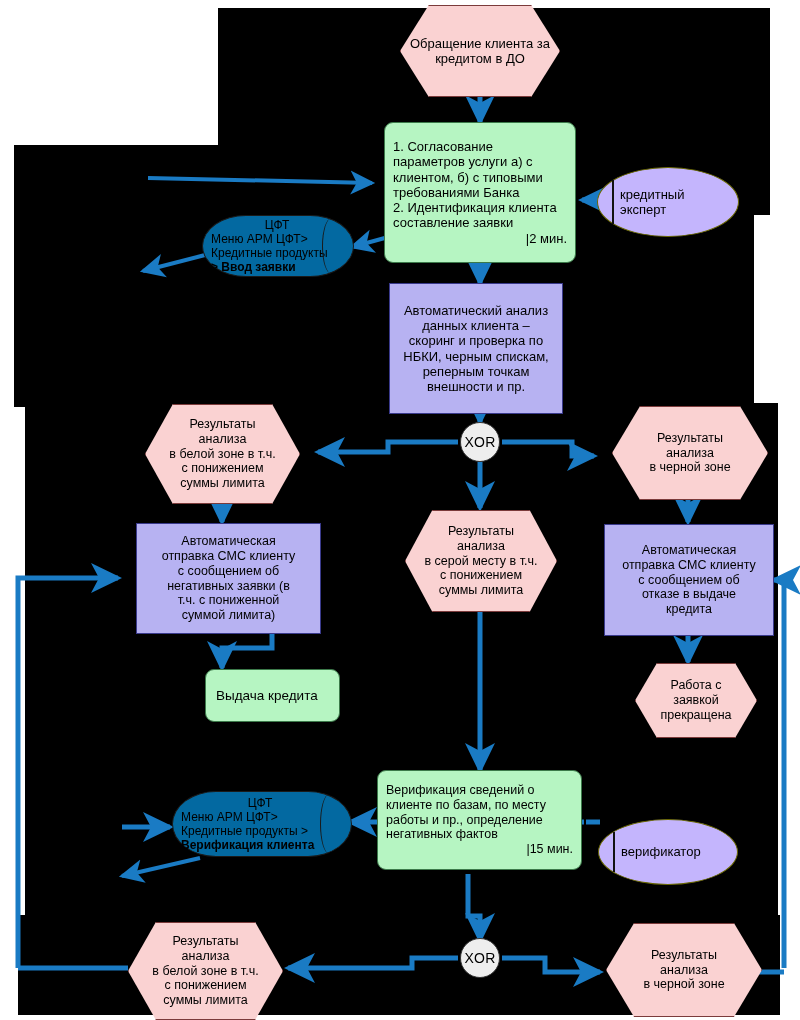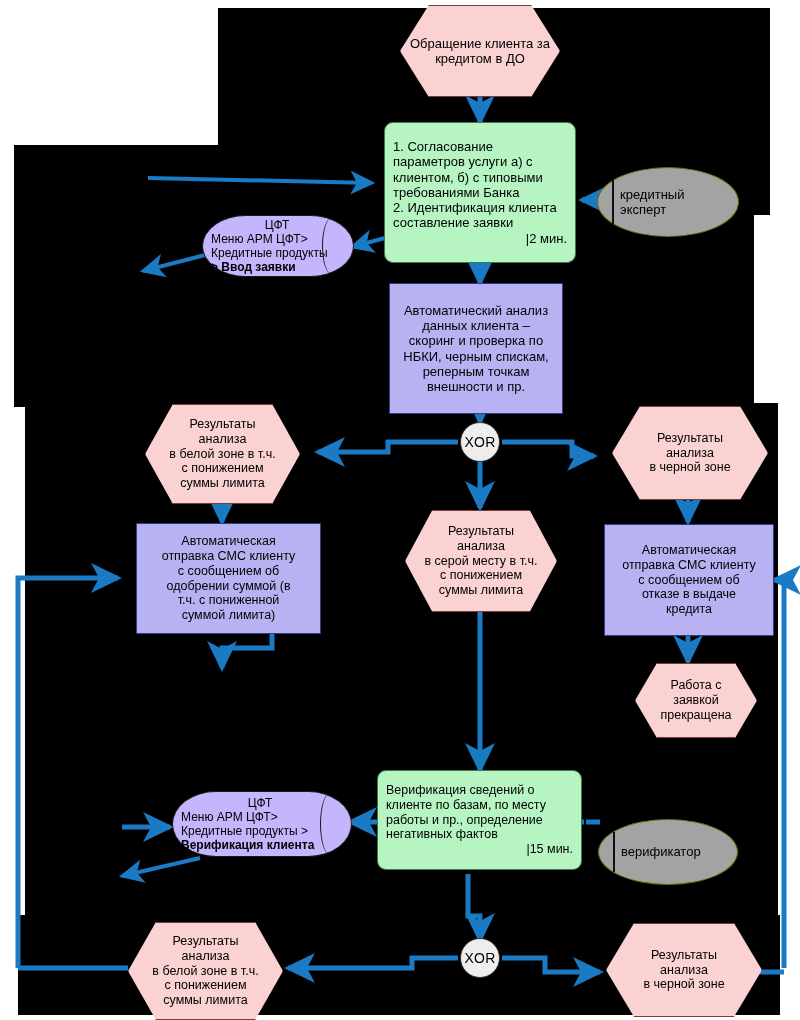--- a/index.html
+++ b/index.html
@@ -5,24 +5,24 @@
   html,body{margin:0;padding:0;background:#ffffff;}
   body{font-family:"Liberation Sans",sans-serif;}
   #canvas{position:relative;width:800px;height:1020px;background:#ffffff;overflow:hidden;}
   .blackbg{position:absolute;background:#000000;}
   .node{position:absolute;box-sizing:border-box;display:flex;align-items:center;justify-content:center;text-align:center;color:#000;}
   .node .txt{width:100%;padding:0 6px;line-height:1.18;}
   .hex{background:#fad2d2;border:1px solid #7b3b3b;
        clip-path:polygon(18% 0,82% 0,100% 50%,82% 100%,18% 100%,0 50%);justify-content:center;}
   .task-green{background:#b6f5c2;border:1px solid #3c7a4a;border-radius:9px;}
   .task-purple{background:#b7b2f2;border:1px solid #3a3a8c;}
-  .store{background:#c4b5fd;border:1px solid #1a1a1a;border-radius:44px/50%;}
+  .store{background:#0369a1;border:1px solid #1a1a1a;border-radius:44px/50%;}
   .store .capline{position:absolute;right:12px;top:2px;bottom:2px;width:18px;
        border-left:1px solid #1a1a1a;border-radius:50%/50%;pointer-events:none;}
-  .role{background:#a3a3a3;border:1px solid #6a6800;border-radius:50%;}
+  .role{background:#c4b5fd;border:1px solid #6a6800;border-radius:50%;}
   .role .bar{position:absolute;left:14px;top:18%;bottom:18%;width:2px;background:#111;}
   .gate{background:#eeeeee;border:1px solid #333;border-radius:50%;
         font-size:14px;letter-spacing:.3px;}
   .lbl-left{text-align:left;}
   .lbl-right{text-align:right;}
   .bold{font-weight:bold;}
   svg.wires{position:absolute;left:0;top:0;width:800px;height:1020px;pointer-events:none;}
   .w{stroke:#1a7bc4;stroke-width:5;fill:none;}
   .wt{stroke:#1a7bc4;stroke-width:4;fill:none;}
 </style>
@@ -169,36 +169,39 @@
       <div>с понижением</div>
       <div>суммы лимита</div>
     </div>
   </div>
 
   <div class="node task-purple" style="left:136px;top:523px;width:185px;height:111px;font-size:12.5px;">
     <div class="txt">
       <div>Автоматическая</div>
       <div>отправка СМС клиенту</div>
       <div>с сообщением об</div>
-      <div>одобрении суммой (в</div>
+      <div>негативных заявки (в</div>
       <div>т.ч. с пониженной</div>
       <div>суммой лимита)</div>
     </div>
   </div>
 
   <div class="node task-purple" style="left:604px;top:524px;width:170px;height:112px;font-size:12.5px;">
     <div class="txt">
       <div>Автоматическая</div>
       <div>отправка СМС клиенту</div>
       <div>с сообщением об</div>
       <div>отказе в выдаче</div>
       <div>кредита</div>
     </div>
   </div>
 
+  <div class="node task-green" style="left:205px;top:669px;width:135px;height:53px;font-size:13.5px;justify-content:flex-start;">
+    <div class="txt lbl-left" style="padding-left:10px;">Выдача кредита</div>
+  </div>
 
   <div class="node hex" style="left:635px;top:663px;width:122px;height:75px;font-size:12.5px;">
     <div class="txt">
       <div>Работа с</div>
       <div>заявкой</div>
       <div>прекращена</div>
     </div>
   </div>
 
   <div class="node task-green" style="left:377px;top:770px;width:205px;height:100px;font-size:12.5px;justify-content:flex-start;">

